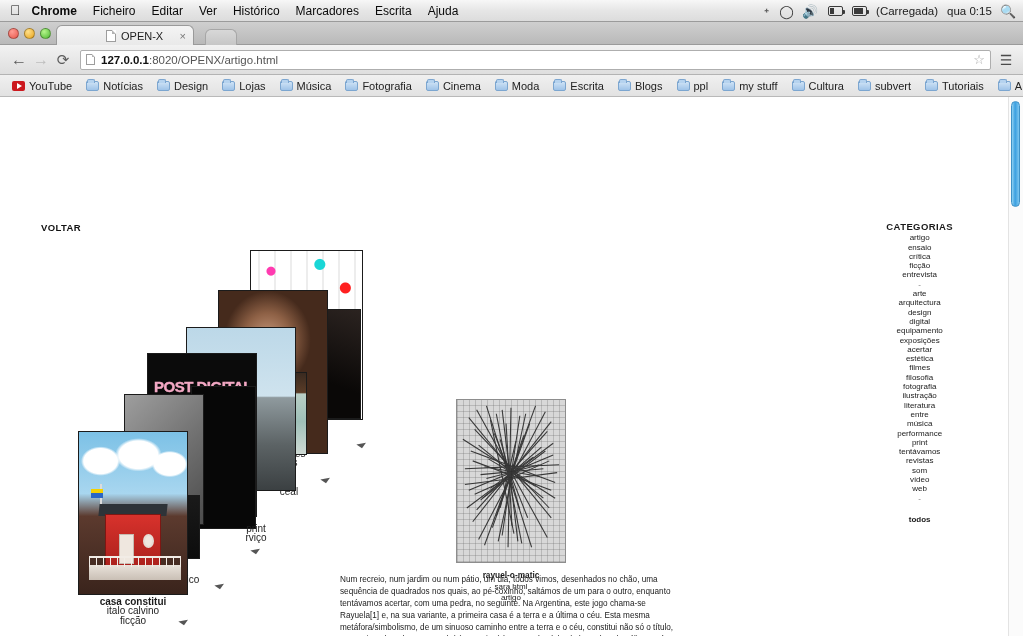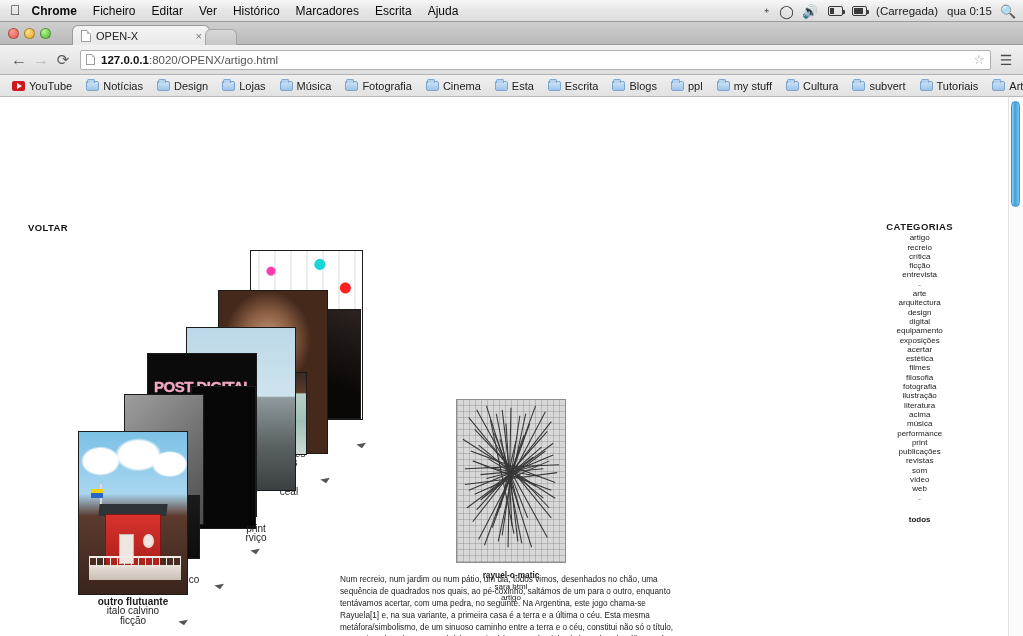--- a/index.html
+++ b/index.html
@@ -56,25 +56,25 @@
   }
   #lights { position:absolute; left:8px; top:6px; display:flex; gap:5px; }
   #lights span {
     width:11px; height:11px; border-radius:50%; display:block;
     border:1px solid rgba(0,0,0,.30);
   }
   .l-red{ background: radial-gradient(circle at 35% 30%, #ff9d94, #e8564a); }
   .l-yel{ background: radial-gradient(circle at 35% 30%, #ffe08a, #e8a41c); }
   .l-grn{ background: radial-gradient(circle at 35% 30%, #b6f58c, #4eb832); }
   .tab {
-    position:absolute; left:72px; top:3px; width:138px; height:20px;
+    position:absolute; left:56px; top:3px; width:138px; height:20px;
     background: linear-gradient(to bottom,#f4f4f4,#e9e9e9);
     border:1px solid #9a9a9a; border-bottom:none;
     border-radius:6px 6px 0 0;
-    display:flex; align-items:center; font-size:11px; color:#222;
+    display:flex; align-items:center; font-size:11px; color:#222;padding-left:41px;
   }
   .tab .favicon {
     width:10px; height:12px; margin:0 5px 0 8px; background:#fff;
     border:1px solid #9d9d9d; position:relative; flex:0 0 auto;
   }
   .tab .favicon:after{ content:""; position:absolute; right:-1px; top:-1px;
     border-width:0 4px 4px 0; border-style:solid; border-color:#fff #fff #b5b5b5 #b5b5b5;}
   .tab .ttl { flex:1; overflow:hidden; white-space:nowrap; }
   .tab .x { margin-right:7px; color:#777; font-size:11px; }
   .tab-new {
@@ -151,21 +151,21 @@
     background:linear-gradient(to right,#8fd0f2,#3a9fe0 45%,#7ec6ef);
     border:1px solid #3f92c8;
   }
 
   .page { position:absolute; inset:0 15px 0 0; }
 
   .hdr-link {
     position:absolute; font-size:9.5px; font-weight:bold;
     letter-spacing:.4px; color:#111;
   }
-  #voltar { left:28px; top:125px;text-align:center; }
+  #voltar { left:41px; top:125px;text-align:center; }
 
   #categorias {
     position:absolute; right:55px; top:125px;
     text-align:center; font-size:8px; line-height:9.3px; color:#1a1a1a;
   }
   #categorias .cat-title {
     font-size:9.5px; font-weight:bold; letter-spacing:.4px; margin-bottom:2px;
   }
   #categorias .cat { display:block; }
   #categorias .cat.sep { color:#777; }
@@ -385,21 +385,21 @@
   <span class="bm">
     <span class="folder"></span>
     <span>Fotografia</span>
   </span>
   <span class="bm">
     <span class="folder"></span>
     <span>Cinema</span>
   </span>
   <span class="bm">
     <span class="folder"></span>
-    <span>Esta</span>
+    <span>Moda</span>
   </span>
   <span class="bm">
     <span class="folder"></span>
     <span>Escrita</span>
   </span>
   <span class="bm">
     <span class="folder"></span>
     <span>Blogs</span>
   </span>
   <span class="bm">
@@ -430,43 +430,43 @@
 </div>
 
 <div id="viewport">
   <div class="page">
 
     <a class="hdr-link" id="voltar">VOLTAR</a>
 
     <div id="categorias">
       <div class="cat-title">CATEGORIAS</div>
       <span class="cat">artigo</span>
-      <span class="cat">recreio</span>
+      <span class="cat">ensaio</span>
       <span class="cat">crítica</span>
       <span class="cat">ficção</span>
       <span class="cat">entrevista</span>
       <span class="cat sep">-</span>
       <span class="cat">arte</span>
       <span class="cat">arquitectura</span>
       <span class="cat">design</span>
       <span class="cat">digital</span>
       <span class="cat">equipamento</span>
       <span class="cat">exposições</span>
       <span class="cat">acertar</span>
       <span class="cat">estética</span>
       <span class="cat">filmes</span>
       <span class="cat">filosofia</span>
       <span class="cat">fotografia</span>
       <span class="cat">ilustração</span>
       <span class="cat">literatura</span>
-      <span class="cat">acima</span>
+      <span class="cat">entre</span>
       <span class="cat">música</span>
       <span class="cat">performance</span>
       <span class="cat">print</span>
-      <span class="cat">publicações</span>
+      <span class="cat">tentávamos</span>
       <span class="cat">revistas</span>
       <span class="cat">som</span>
       <span class="cat">vídeo</span>
       <span class="cat">web</span>
       <span class="cat sep">-</span>
       <span class="cat strong">todos</span>
     </div>
 
 
     <div id="mainfig">
@@ -596,21 +596,21 @@
           <div class="flag"></div>
           <div class="roof"></div>
           <div class="hut"></div>
           <div class="door"></div>
           <div class="porthole"></div>
           <div class="deck"></div>
           <div class="rail"></div>
         </div>
       </div>
       <div class="cardcap" style="left:73px; top:500px;">
-        <div class="t">outro flutuante</div>
+        <div class="t">casa constitui</div>
         <div>italo calvino</div>
         <div>ficção</div>
       </div>
       <span class="arrow" style="left:180px; top:518px;">◢</span>
 
     </div>
   </div>
 
   <div id="scrollbar">
     <div id="scrollthumb"></div>

